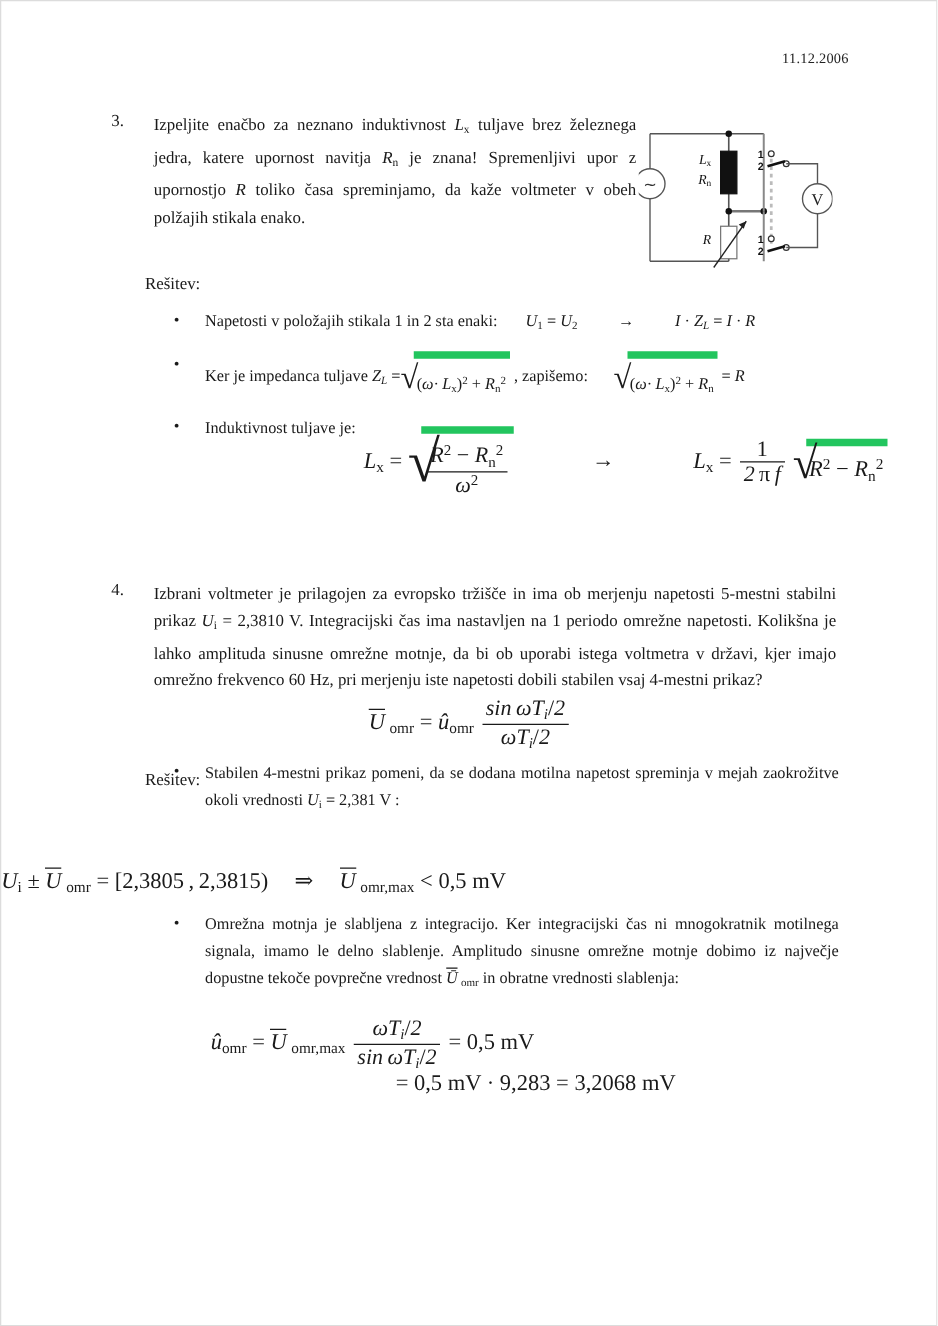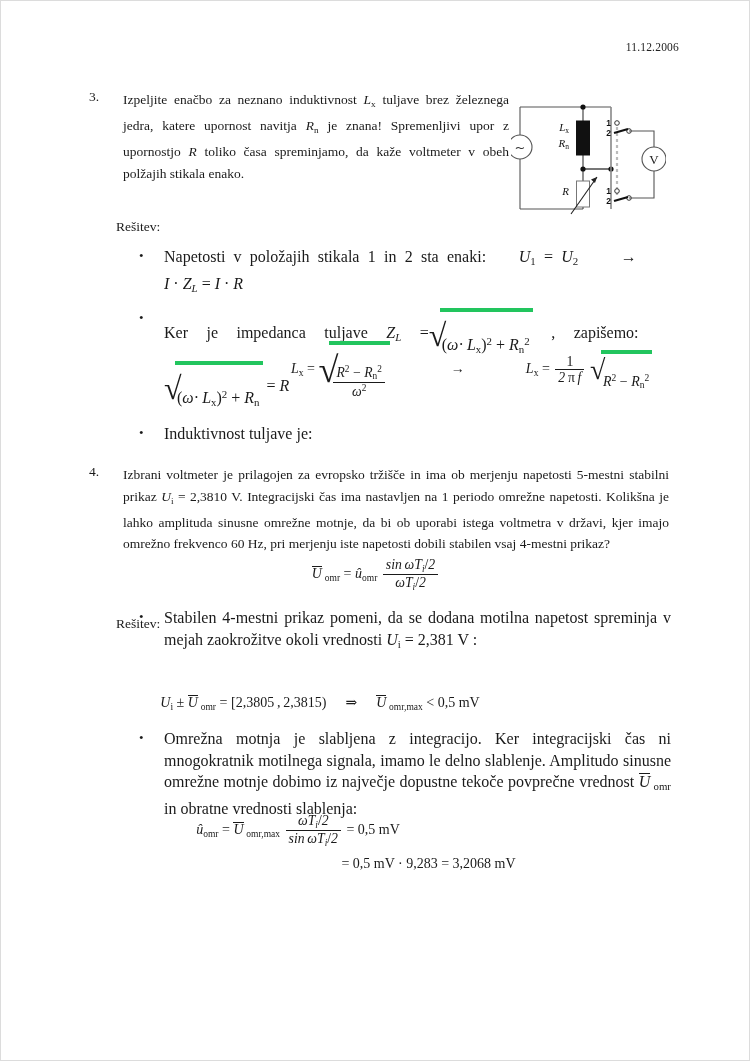--- a/index.html
+++ b/index.html
@@ -60,21 +60,21 @@
 
   ul.bullets {
     position: absolute;
     margin: 0;
     padding: 0;
     list-style: none;
   }
   ul.bullets > li {
     position: relative;
     padding-left: 33px;
-    font-size: 16px;
+    font-size: 13px;
     line-height: 21.5px;
     text-align: justify;
   }
   ul.bullets > li::before {
     content: "\2022";
     position: absolute;
     left: 8px;
     top: -1px;
     font-size: 13px;
   }
@@ -92,21 +92,21 @@
     vertical-align: -0.28em;
     font-style: italic;
   }
   .sup {
     font-size: 0.68em;
     vertical-align: 0.5em;
     font-style: normal;
   }
   .eqn {
     position: absolute;
-    font-size: 14px;
+    font-size: 18px;
     white-space: nowrap;
   }
 
   
   .frac {
     display: inline-block;
     vertical-align: middle;
     text-align: center;
     font-size: 0.98em;
     line-height: 1.12;
@@ -125,22 +125,22 @@
   .rad > .radsym {
     position: absolute;
     left: 0;
     top: 50%;
     transform: translateY(-52%);
     font-size: 1.05em;
     line-height: 1;
   }
   .rad > .radbody {
     display: inline-block;
-    border-top: 4px solid #22c55e;
-    padding: 19px 3px 0 2px;
+    border-top: 6px solid #22c55e;
+    padding: 7px 3px 0 2px;
   }
   .rad.tall > .radsym { font-size: 2.0em; transform: translateY(-50%); }
   .rad.xtall > .radsym { font-size: 2.6em; transform: translateY(-50%); }
 
   .ovl {
     display: inline-block;
     border-top: 1px solid #1a1a1a;
     padding-top: 0px;
     line-height: 1.05;
   }
@@ -327,21 +327,21 @@
   <div class="solution-label" style="left:115px; top:615px;">Rešitev:</div>
 
   <ul class="bullets" style="left:130px; top:606px; width:540px;">
     <li>
       <span>Stabilen 4-mestni prikaz pomeni, da se dodana motilna napetost spreminja v mejah zaokrožitve okoli vrednosti</span>
       <span class="m nw"><span>U</span><span class="sub">i</span> <span class="mr">= 2,381 V</span></span>
       <span>:</span>
     </li>
   </ul>
 
-  <div class="eqn" style="left:12px; top:693px; width:614px; text-align:center;">
+  <div class="eqn" style="left:0; top:693px; width:614px; ">
     <span class="m nw">
       U<span class="sub">i</span> <span class="mr">±</span> <span class="ovl">U</span> <span class="sub">omr</span> <span class="mr">=</span>
       <span class="mr">[</span><span class="mr">2,3805</span><span class="mr"> , </span><span class="mr">2,3815</span><span class="mr">)</span>
       <span style="display:inline-block; width:12px;"></span>
       <span class="mr">⇒</span>
       <span style="display:inline-block; width:12px;"></span>
       <span class="ovl">U</span> <span class="sub">omr,max</span> <span class="mr">&lt;</span> <span class="mr">0,5 mV</span>
     </span>
   </div>
 

